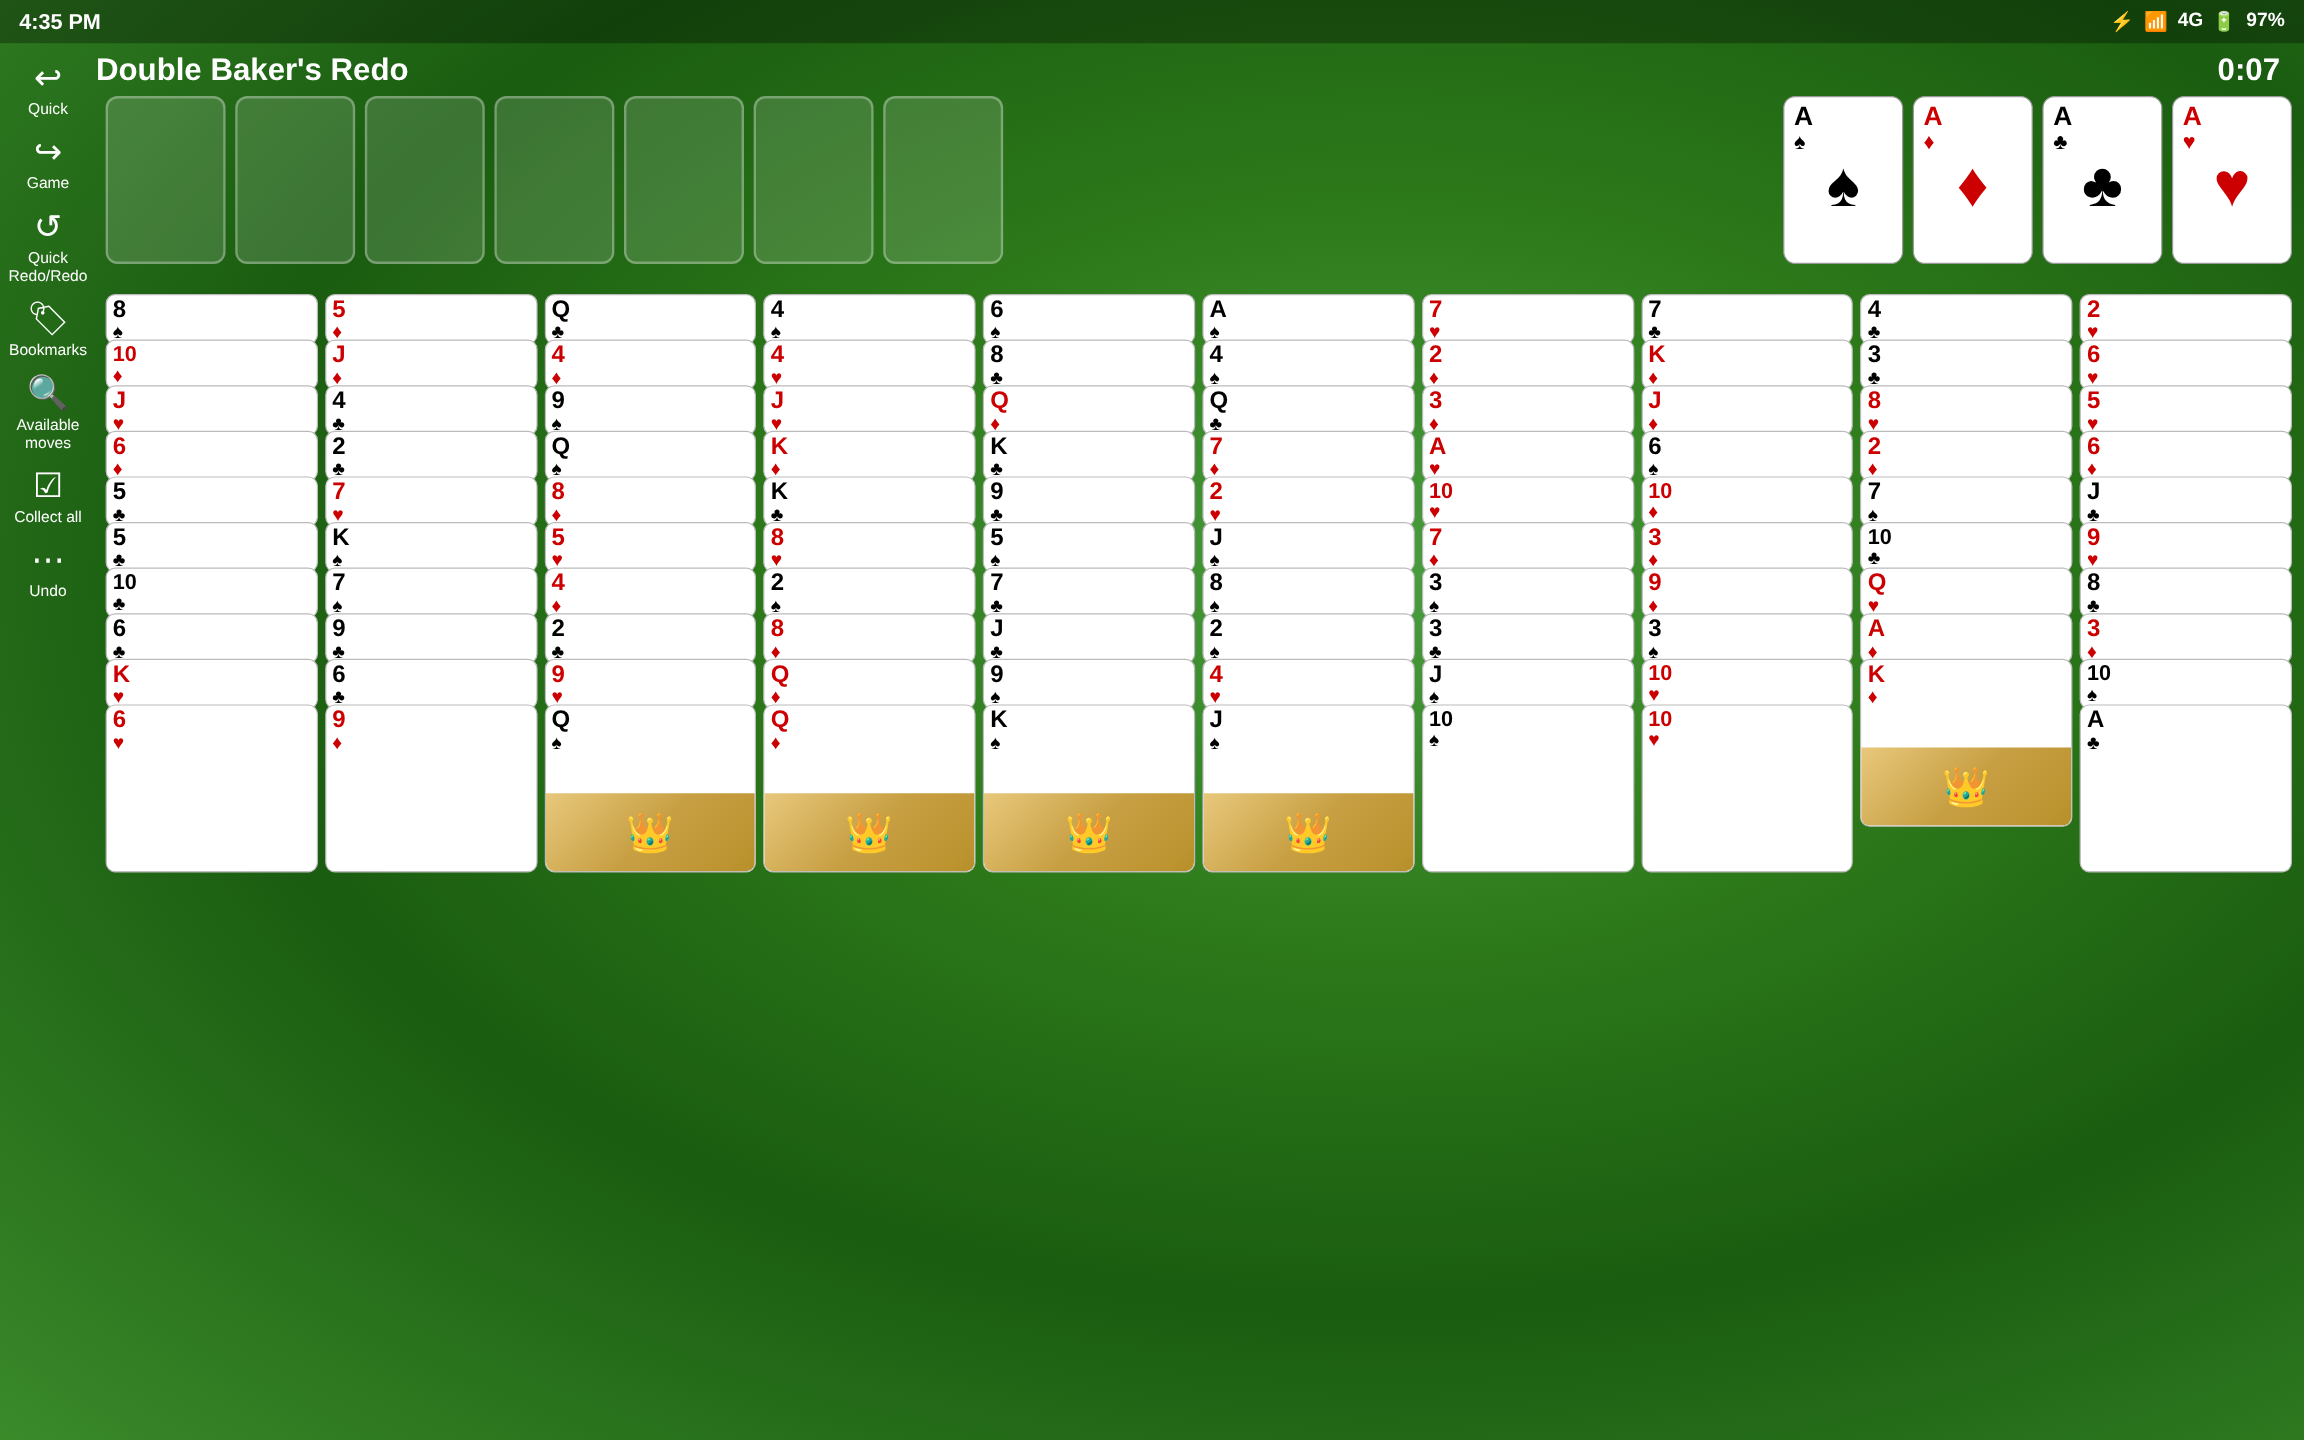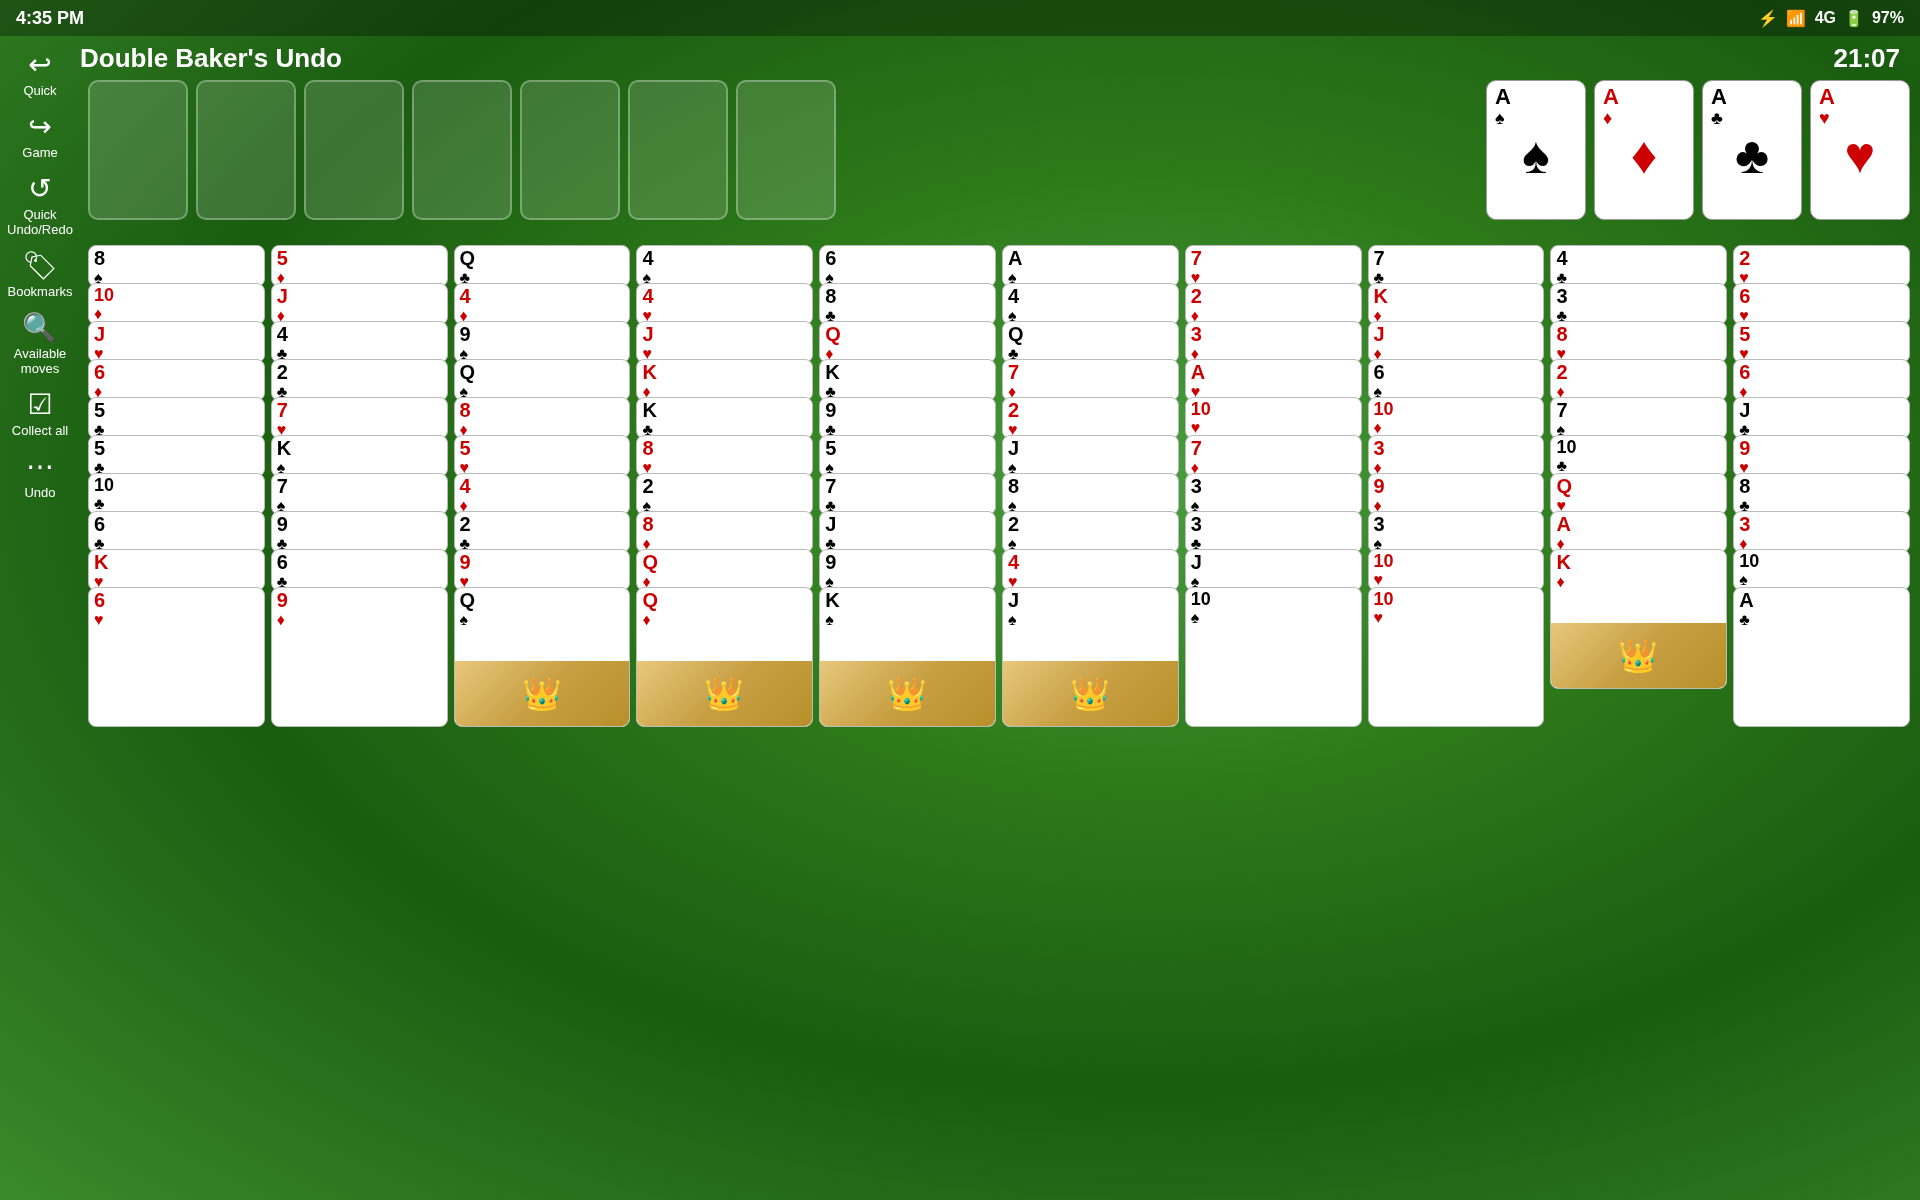--- a/index.html
+++ b/index.html
@@ -169,36 +169,36 @@
   <div class="status-right">
     <span>⚡</span>
     <span>📶</span>
     <span>4G</span>
     <span>🔋</span>
     <span>97%</span>
   </div>
 </div>
 
 <div class="top-bar">
-  <span class="game-title">Double Baker's Undo</span>
-  <span class="timer">21:07</span>
+  <span class="game-title">Double Baker's Redo</span>
+  <span class="timer">0:07</span>
 </div>
 
 <div class="sidebar">
   <div class="sidebar-item">
     <div class="sidebar-icon">↩</div>
     <span>Quick</span>
   </div>
   <div class="sidebar-item">
     <div class="sidebar-icon">↪</div>
     <span>Game</span>
   </div>
   <div class="sidebar-item">
     <div class="sidebar-icon">↺</div>
-    <span>Quick Undo/Redo</span>
+    <span>Quick Redo/Redo</span>
   </div>
   <div class="sidebar-item">
     <div class="sidebar-icon">🏷</div>
     <span>Bookmarks</span>
   </div>
   <div class="sidebar-item">
     <div class="sidebar-icon">🔍</div>
     <span>Available moves</span>
   </div>
   <div class="sidebar-item">

